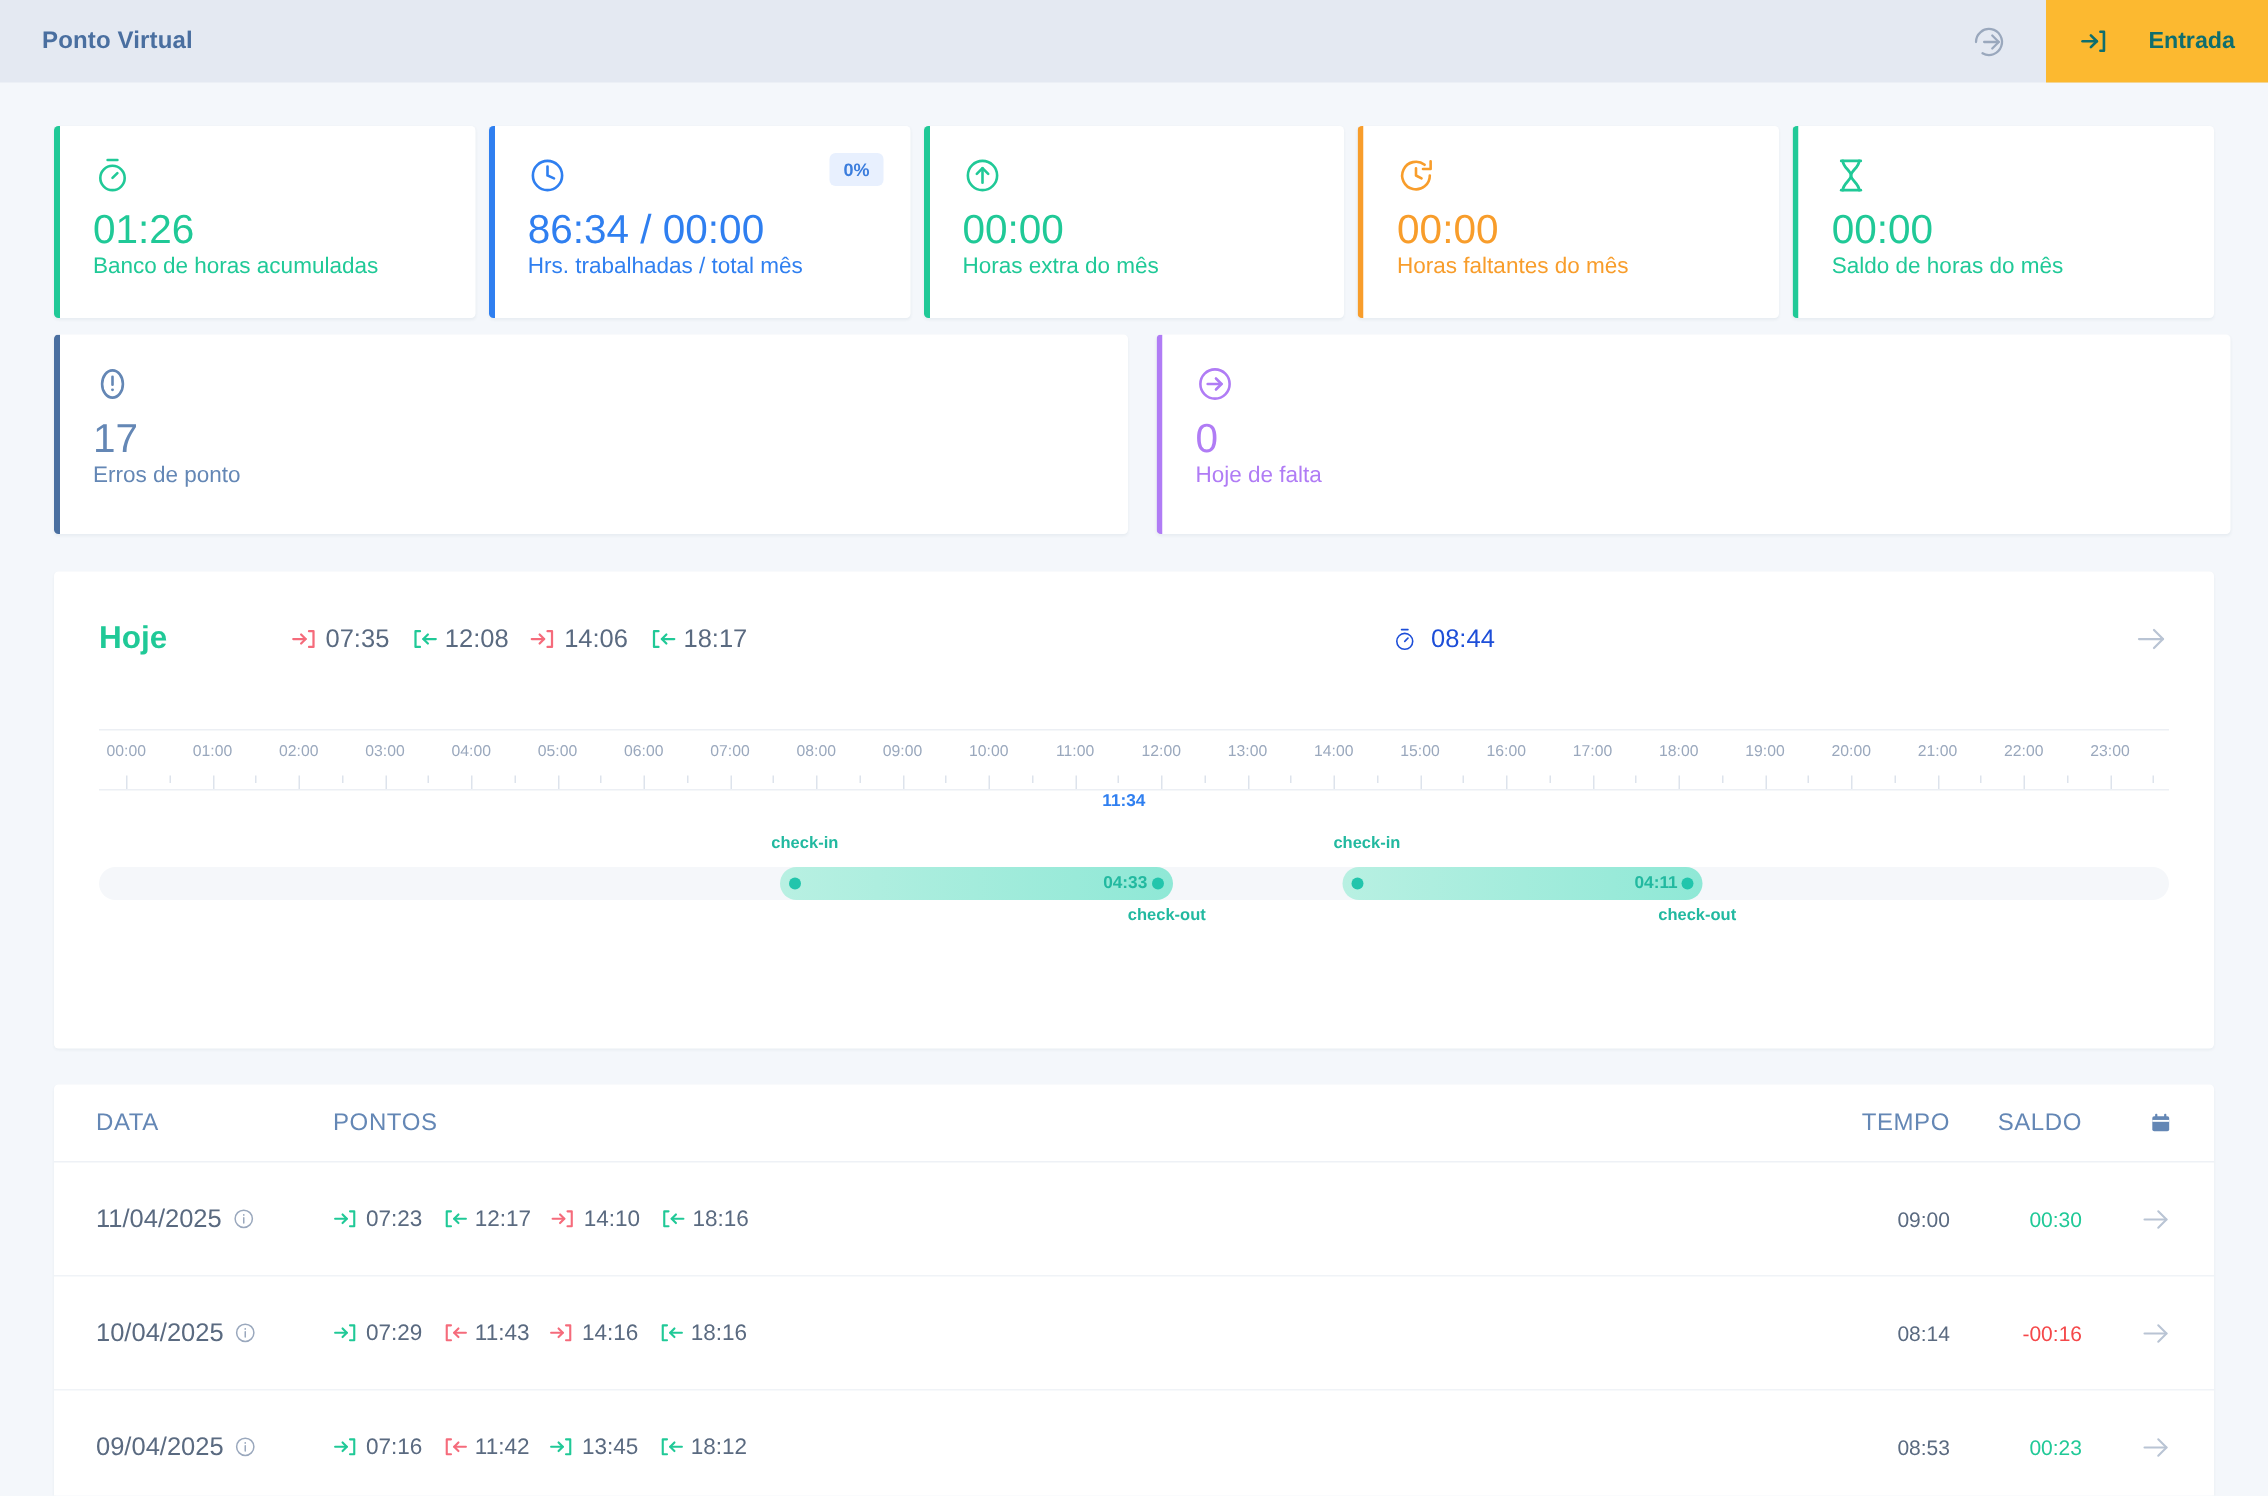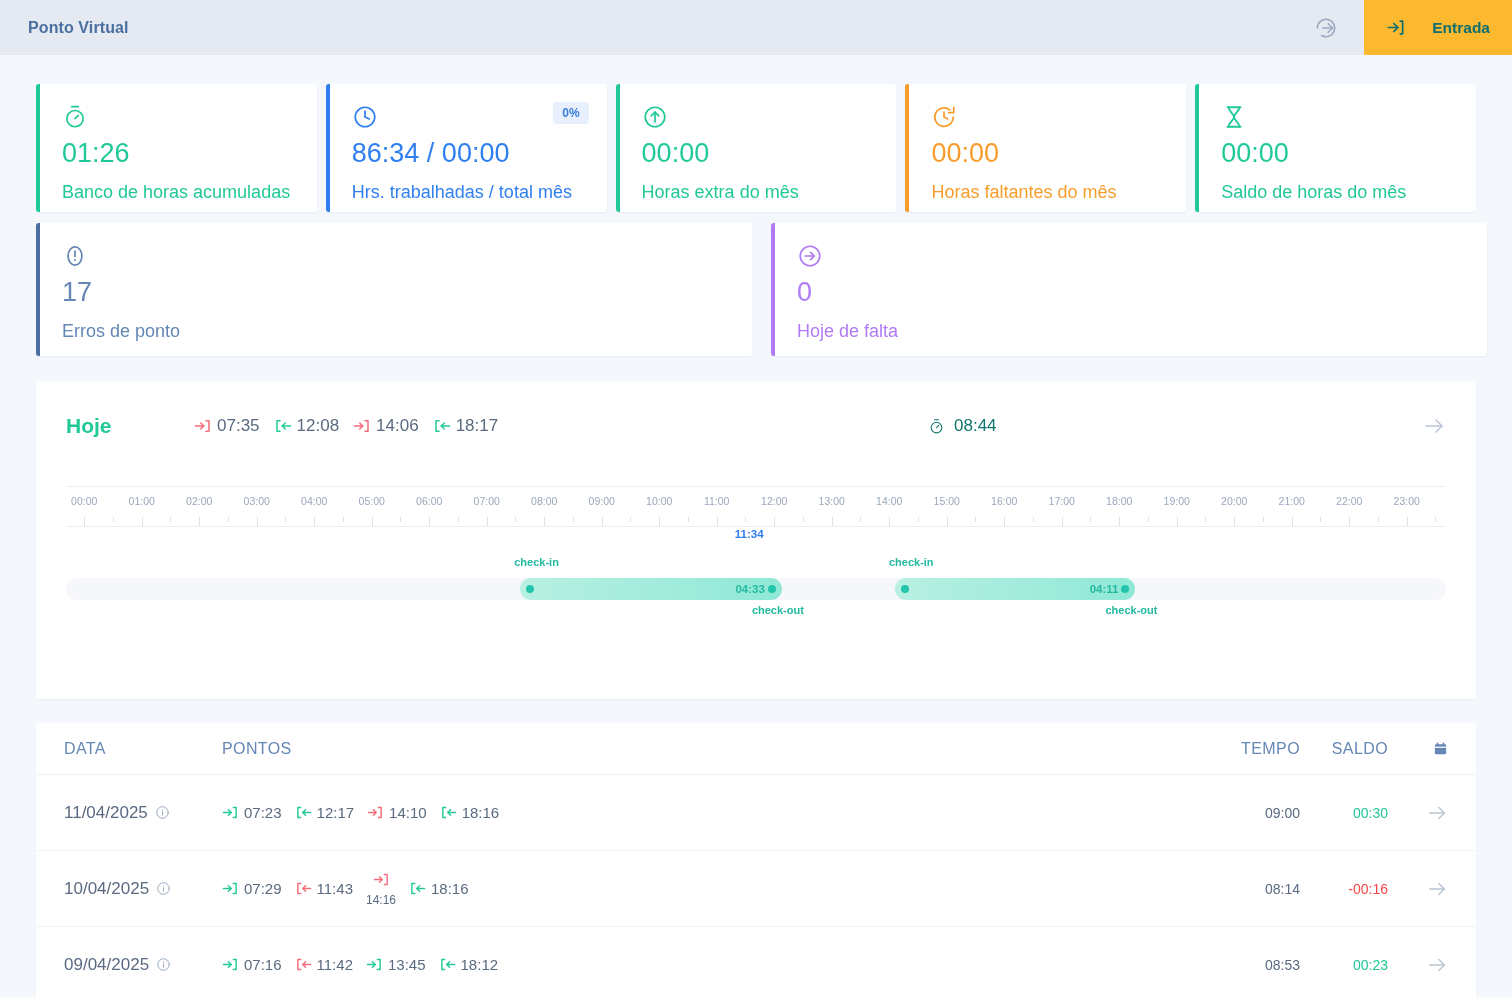--- a/index.html
+++ b/index.html
@@ -76,23 +76,23 @@
   }
   .stat-icon { height: 28px; color: #20c997; display: block; }
   .stat-value {
     font-size: 27px;
     color: #20c997;
     margin-top: 6px;
     line-height: 1.15;
     font-weight: normal;
   }
   .stat-label {
-    font-size: 18px;
+    font-size: 15px;
     color: #20c997;
-    margin-top: 13px;
+    margin-top: 0;
   }
   .badge {
     position: absolute;
     top: 18px; right: 18px;
     background: #e8f0fe;
     color: #3b7ddd;
     font-size: 12px;
     font-weight: bold;
     border-radius: 4px;
     padding: 4px 9px;
@@ -136,21 +136,21 @@
   .punch-list { display: flex; align-items: center; gap: 14px; }
   .punch { display: flex; align-items: center; gap: 5px; font-size: 17px; color:#5a6a80; }
   .punch svg { display:block; }
   .today-total {
     position: absolute;
     left: 862px;
     display: flex;
     align-items: center;
     gap: 9px;
     font-size: 17px;
-    color: #0f766e;
+    color: #1d4ed8;
   }
   .today-arrow {
     position: absolute;
     right: 0;
     color: #b9c4d4;
     cursor: pointer;
     display: flex; align-items: center;
   }
 
   
@@ -629,21 +629,21 @@
             <div class="punch" style="font-size: 15px;">
               <span style="display: flex;">
                 <svg width="17" height="17" viewBox="0 0 24 24" fill="none" stroke="#f56b7b" stroke-width="2" stroke-linecap="round" stroke-linejoin="round">
                   <line x1="22" y1="12" x2="11" y2="12"></line>
                   <polyline points="15 8 11 12 15 16"></polyline>
                   <polyline points="8 5 4 5 4 19 8 19"></polyline>
                 </svg>
               </span>
               <span>11:43</span>
             </div>
-            <div class="punch" style="font-size: 12px; flex-direction: column;">
+            <div class="punch" style="font-size: 15px;">
               <span style="display: flex;">
                 <svg width="17" height="17" viewBox="0 0 24 24" fill="none" stroke="#f56b7b" stroke-width="2" stroke-linecap="round" stroke-linejoin="round">
                   <line x1="2" y1="12" x2="13" y2="12"></line>
                   <polyline points="9 8 13 12 9 16"></polyline>
                   <polyline points="16 5 20 5 20 19 16 19"></polyline>
                 </svg>
               </span>
               <span>14:16</span>
             </div>
             <div class="punch" style="font-size: 15px;">

